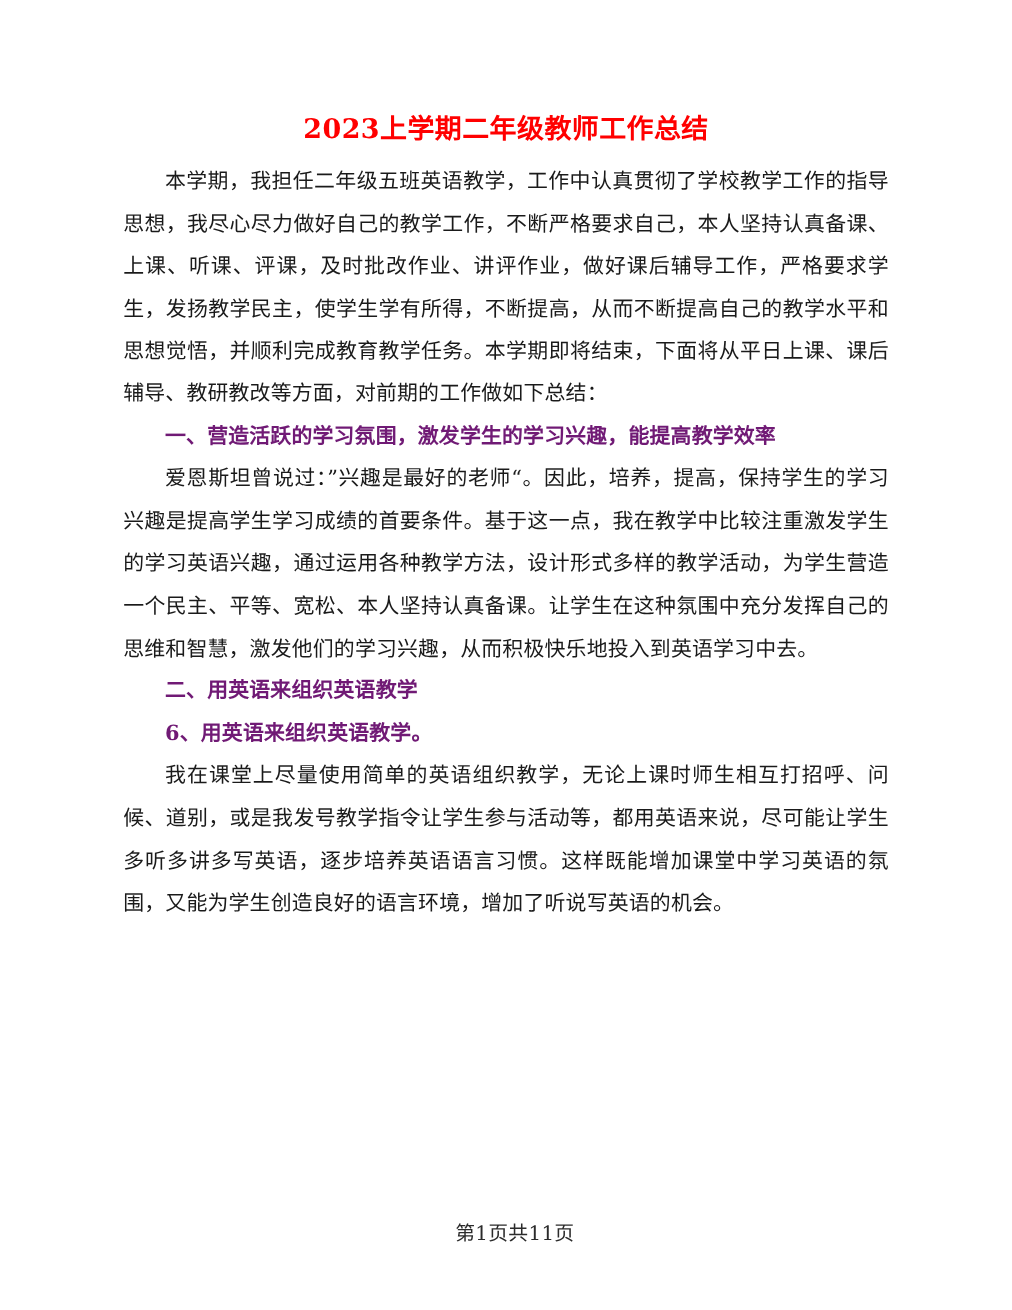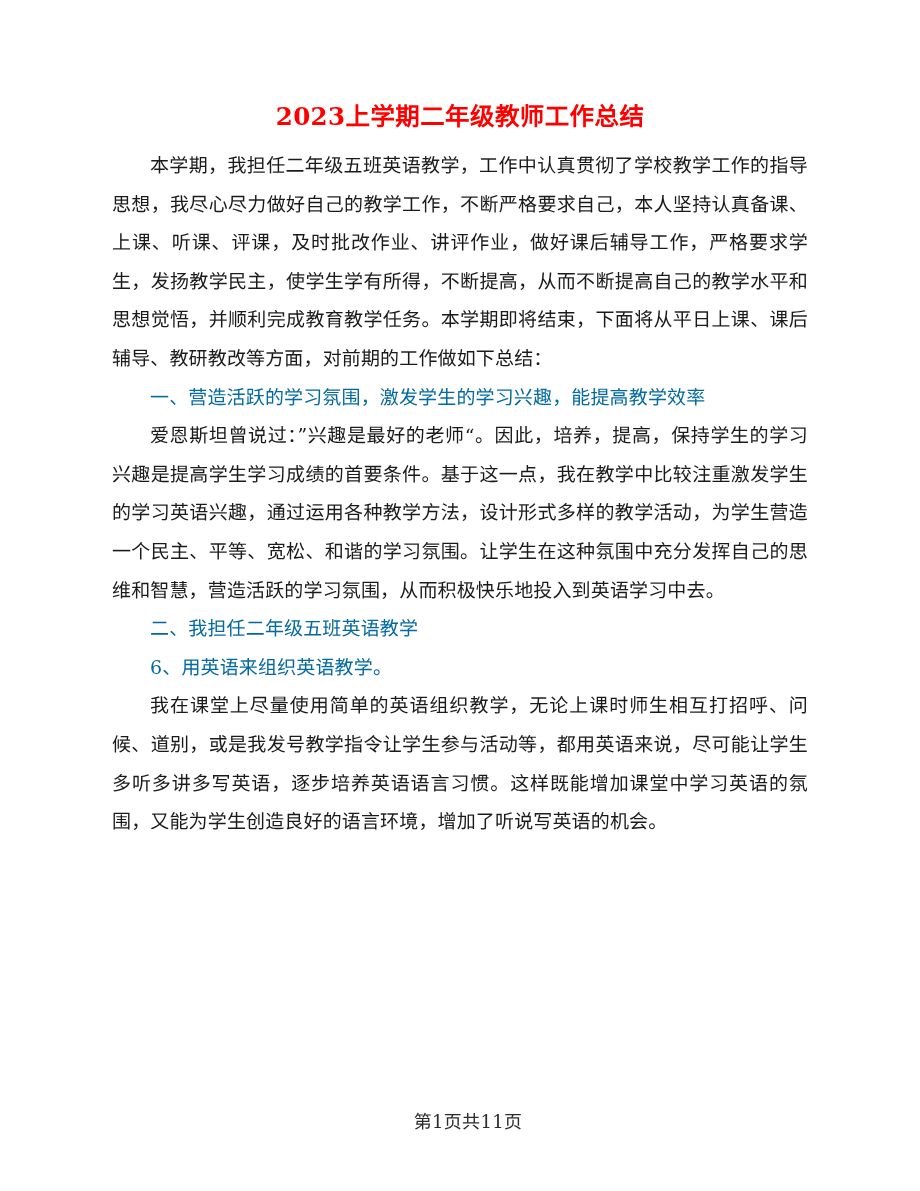--- a/index.html
+++ b/index.html
@@ -54,22 +54,22 @@
     margin: 0;
     letter-spacing: 0.15px;
     word-break: break-all;
   }
 
   .para.indent {
     text-indent: 2em;
   }
 
   .para.bold {
-    font-weight: normal;
-    color: #0369a1;
+    font-weight: bold;
+    color: #701a75;
   }
 
   .footer {
     position: absolute;
     left: 0;
     right: 0;
     top: 1110px;
     text-align: center;
     color: #2b2b2b;
     font-family: "DejaVu Serif", "Liberation Serif", serif;
@@ -85,23 +85,23 @@
 <div class="page">
 
   <div class="content">
 
     <h1 class="doc-title">2023上学期二年级教师工作总结</h1>
 
     <p class="para indent">本学期，我担任二年级五班英语教学，工作中认真贯彻了学校教学工作的指导思想，我尽心尽力做好自己的教学工作，不断严格要求自己，本人坚持认真备课、上课、听课、评课，及时批改作业、讲评作业，做好课后辅导工作，严格要求学生，发扬教学民主，使学生学有所得，不断提高，从而不断提高自己的教学水平和思想觉悟，并顺利完成教育教学任务。本学期即将结束，下面将从平日上课、课后辅导、教研教改等方面，对前期的工作做如下总结：</p>
 
     <p class="para indent bold">一、营造活跃的学习氛围，激发学生的学习兴趣，能提高教学效率</p>
 
-    <p class="para indent">爱恩斯坦曾说过：”兴趣是最好的老师“。因此，培养，提高，保持学生的学习兴趣是提高学生学习成绩的首要条件。基于这一点，我在教学中比较注重激发学生的学习英语兴趣，通过运用各种教学方法，设计形式多样的教学活动，为学生营造一个民主、平等、宽松、和谐的学习氛围。让学生在这种氛围中充分发挥自己的思维和智慧，营造活跃的学习氛围，从而积极快乐地投入到英语学习中去。</p>
+    <p class="para indent">爱恩斯坦曾说过：”兴趣是最好的老师“。因此，培养，提高，保持学生的学习兴趣是提高学生学习成绩的首要条件。基于这一点，我在教学中比较注重激发学生的学习英语兴趣，通过运用各种教学方法，设计形式多样的教学活动，为学生营造一个民主、平等、宽松、本人坚持认真备课。让学生在这种氛围中充分发挥自己的思维和智慧，激发他们的学习兴趣，从而积极快乐地投入到英语学习中去。</p>
 
-    <p class="para indent bold">二、我担任二年级五班英语教学</p>
+    <p class="para indent bold">二、用英语来组织英语教学</p>
 
     <p class="para indent bold">6、用英语来组织英语教学。</p>
 
     <p class="para indent">我在课堂上尽量使用简单的英语组织教学，无论上课时师生相互打招呼、问候、道别，或是我发号教学指令让学生参与活动等，都用英语来说，尽可能让学生多听多讲多写英语，逐步培养英语语言习惯。这样既能增加课堂中学习英语的氛围，又能为学生创造良好的语言环境，增加了听说写英语的机会。</p>
 
   </div>
 
   <div class="footer">第1页共11页</div>
 
 </div>

